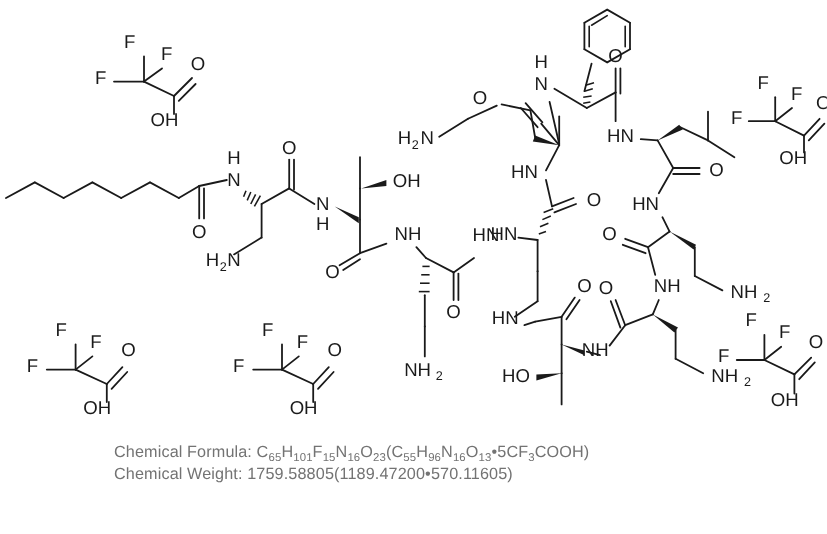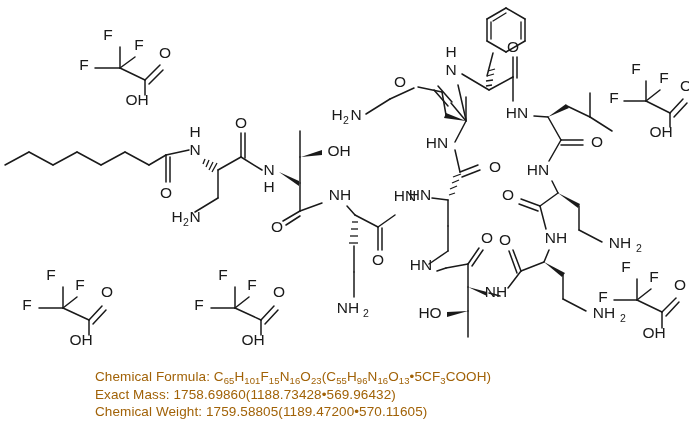--- a/index.html
+++ b/index.html
@@ -26,21 +26,21 @@
   .caption-block {
     position: absolute;
     left: 95px;
     top: 368px;
     width: 580px;
   }
   .caption-line {
     font-family: "Liberation Sans", sans-serif;
     font-size: 13.5px;
     line-height: 17.5px;
-    color: #a16207;
+    color: #737373;
     white-space: nowrap;
     letter-spacing: 0.1px;
   }
   .caption-line sub {
     font-size: 9.5px;
     line-height: 0;
     vertical-align: baseline;
     position: relative;
     top: 3px;
   }
@@ -397,23 +397,19 @@
 
 </svg>
 
 <div class="caption-block">
 
   <div class="caption-line">
     <span>Chemical Formula:</span>
     <span><span>C</span><sub>65</sub><span>H</span><sub>101</sub><span>F</span><sub>15</sub><span>N</span><sub>16</sub><span>O</span><sub>23</sub><span>(</span><span>C</span><sub>55</sub><span>H</span><sub>96</sub><span>N</span><sub>16</sub><span>O</span><sub>13</sub><span>•</span><span>5CF</span><sub>3</sub><span>COOH)</span></span>
   </div>
 
-  <div class="caption-line">
-    <span>Exact Mass:</span>
-    <span>1758.69860(1188.73428•569.96432)</span>
-  </div>
 
   <div class="caption-line">
     <span>Chemical Weight:</span>
     <span>1759.58805(1189.47200•570.11605)</span>
   </div>
 
 </div>
 
 </body></html>

